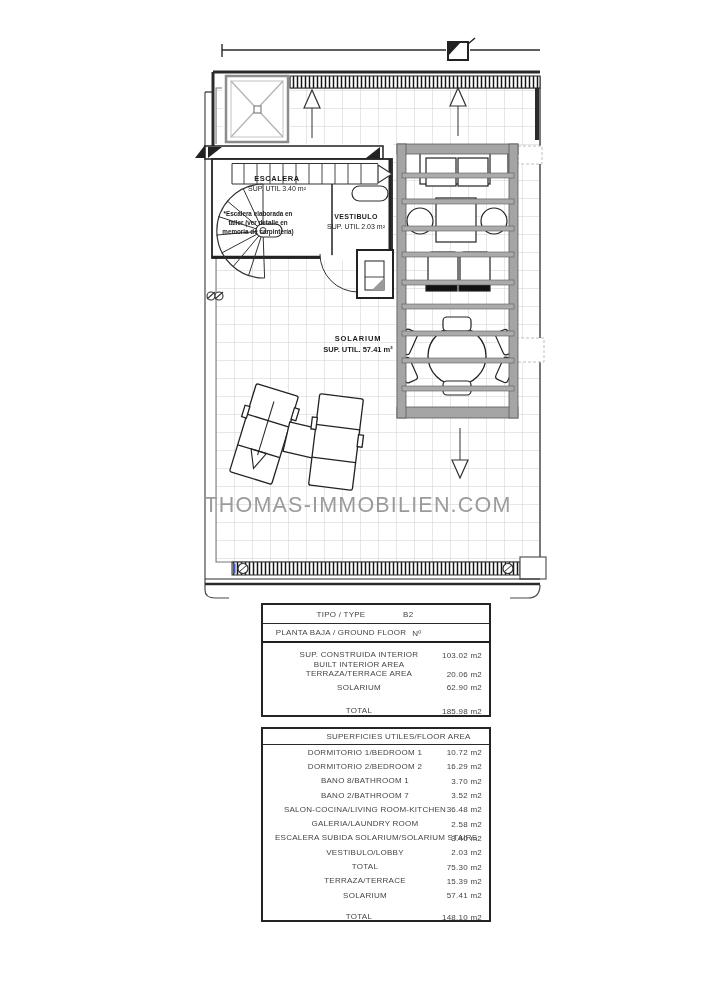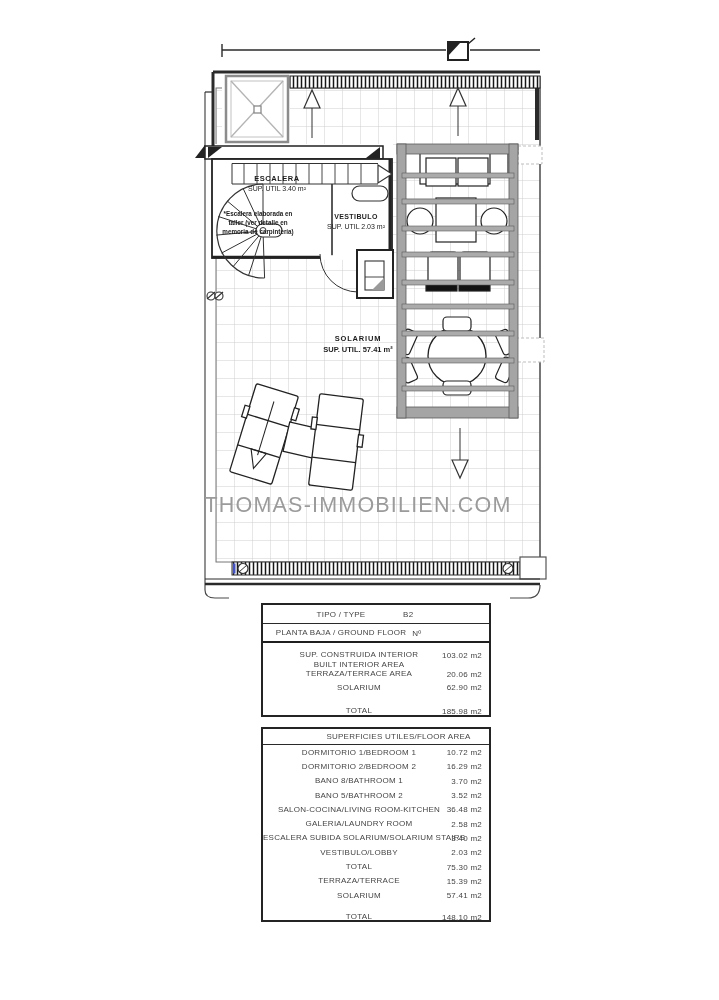--- a/index.html
+++ b/index.html
@@ -31,21 +31,21 @@
   .sub-row{height:19px;border-bottom:2.2px solid #1f1f1f;}
   .sub-row .lbl{padding-right:70px;}
   .sub-row .val-mid{position:absolute;left:66%;top:50%;transform:translateY(-50%);}
   .two-line{height:24px;padding-top:10px;}
   .two-line .lbl{line-height:10.5px;}
   .body-row{height:13.6px;}
   .spacer-row{height:10px;}
   .total-row{height:13px;}
   #floor-area-table .head-row{height:16px;border-bottom:1.4px solid #2a2a2a;padding-left:45px;}
   #floor-area-table .head-row .lbl{padding-right:0;}
-  #floor-area-table .body-row{height:14.3px;}
+  #floor-area-table .body-row{height:14.3px;padding-left:12px;}
   #floor-area-table .spacer-row{height:8px;}
 </style>
 </head>
 <body>
 
 <svg id="plan-svg" width="719" height="600" viewBox="0 0 719 600">
   <defs>
     <pattern id="hatch" width="4" height="14" patternUnits="userSpaceOnUse">
       <rect width="4" height="14" fill="#ffffff"></rect>
       <line x1="1.5" y1="0" x2="1.5" y2="14" stroke="#151515" stroke-width="1.5"></line>
@@ -315,21 +315,21 @@
   </div>
   <div class="trow body-row">
     <span class="lbl">DORMITORIO 2/BEDROOM 2</span>
     <span class="val">16.29 m2</span>
   </div>
   <div class="trow body-row">
     <span class="lbl">BANO 8/BATHROOM 1</span>
     <span class="val">3.70 m2</span>
   </div>
   <div class="trow body-row">
-    <span class="lbl">BANO 5/BATHROOM 2</span>
+    <span class="lbl">BANO 2/BATHROOM 7</span>
     <span class="val">3.52 m2</span>
   </div>
   <div class="trow body-row">
     <span class="lbl">SALON-COCINA/LIVING ROOM-KITCHEN</span>
     <span class="val">36.48 m2</span>
   </div>
   <div class="trow body-row">
     <span class="lbl">GALERIA/LAUNDRY ROOM</span>
     <span class="val">2.58 m2</span>
   </div>

